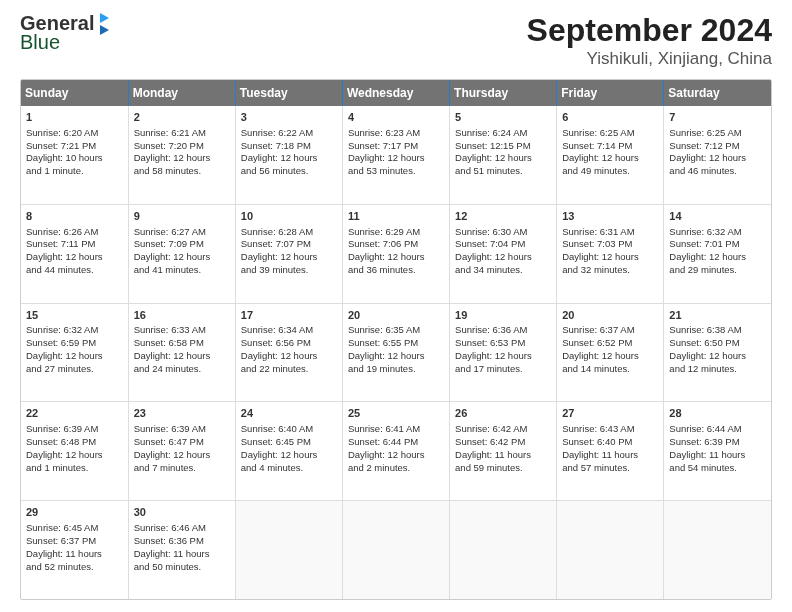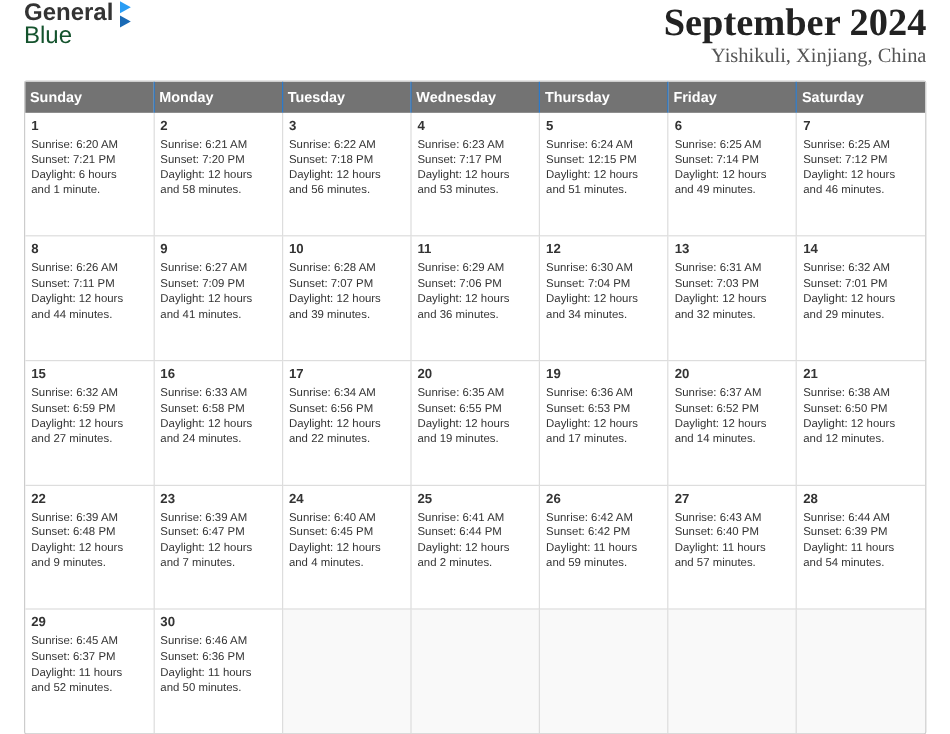--- a/index.html
+++ b/index.html
@@ -6,21 +6,21 @@
     body {
       font-family: Arial, sans-serif;
       background: #fff;
       width: 792px;
       height: 612px;
       overflow: hidden;
     }
     .page {
       width: 792px;
       height: 612px;
-      padding: 0 20px;
+      padding: 12px 20px;
       display: flex;
       flex-direction: column;
     }
     .header {
       display: flex;
       justify-content: space-between;
       align-items: flex-start;
       margin-bottom: 10px;
     }
     .logo {
@@ -28,21 +28,20 @@
       flex-direction: column;
       align-items: flex-start;
     }
     .logo-row {
       display: flex;
       align-items: center;
       gap: 4px;
     }
     .title-block {
       text-align: right;
-      font-family: Liberation Serif, serif;
     }
     .title-block h1 {
       font-size: 32px;
       font-weight: bold;
       color: #222;
     }
     .title-block h2 {
       font-size: 17px;
       color: #555;
       font-weight: normal;
@@ -121,21 +120,21 @@
             <th>Friday</th>
             <th>Saturday</th>
           </tr>
       </thead>
       <tbody id="calendar-body">
       <tr>
             <td>
               <span class="day-num">1</span>
               <div>Sunrise: 6:20 AM</div>
               <div>Sunset: 7:21 PM</div>
-              <div>Daylight: 6 hours</div>
+              <div>Daylight: 10 hours</div>
               <div>and 1 minute.</div>
             </td>
             <td>
               <span class="day-num">2</span>
               <div>Sunrise: 6:21 AM</div>
               <div>Sunset: 7:20 PM</div>
               <div>Daylight: 12 hours</div>
               <div>and 58 minutes.</div>
             </td>
             <td>
@@ -275,21 +274,21 @@
               <div>Daylight: 12 hours</div>
               <div>and 12 minutes.</div>
             </td>
           </tr>
           <tr>
             <td>
               <span class="day-num">22</span>
               <div>Sunrise: 6:39 AM</div>
               <div>Sunset: 6:48 PM</div>
               <div>Daylight: 12 hours</div>
-              <div>and 9 minutes.</div>
+              <div>and 1 minutes.</div>
             </td>
             <td>
               <span class="day-num">23</span>
               <div>Sunrise: 6:39 AM</div>
               <div>Sunset: 6:47 PM</div>
               <div>Daylight: 12 hours</div>
               <div>and 7 minutes.</div>
             </td>
             <td>
               <span class="day-num">24</span>

